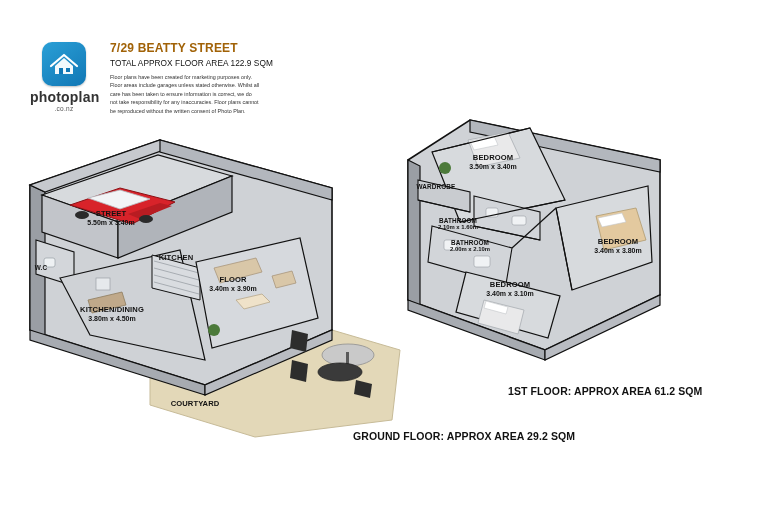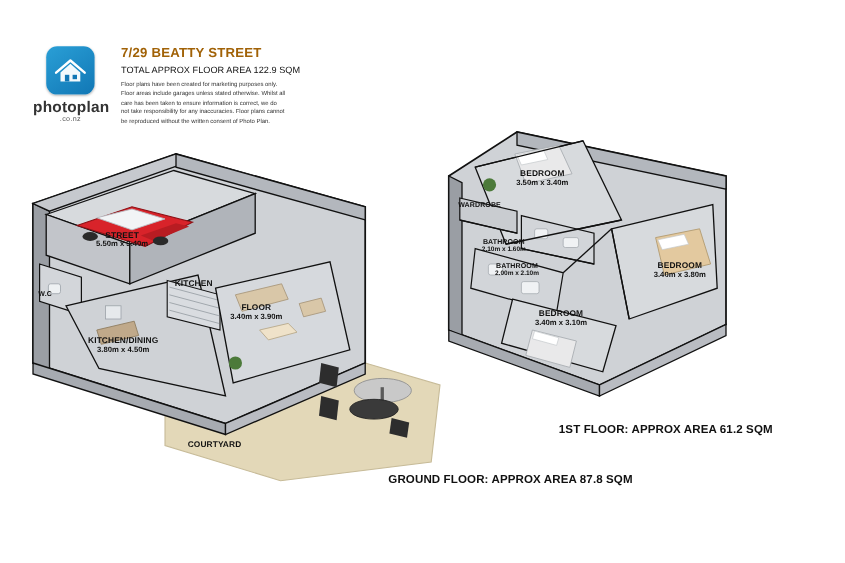--- a/index.html
+++ b/index.html
@@ -145,21 +145,21 @@
     <div class="logo-text">photoplan</div>
     <div class="logo-sub">.co.nz</div>
   </div>
 
   <div class="title-block">
     <div class="prop-title">7/29 BEATTY STREET</div>
     <div class="prop-area">TOTAL APPROX FLOOR AREA 122.9 SQM</div>
     <div class="disclaimer">Floor plans have been created for marketing purposes only. Floor areas include garages unless stated otherwise. Whilst all care has been taken to ensure information is correct, we do not take responsibility for any inaccuracies. Floor plans cannot be reproduced without the written consent of Photo Plan.</div>
   </div>
 
-  <div class="caption" id="caption-ground">GROUND FLOOR: APPROX AREA 87.8 SQM</div>
+  <div class="caption" id="caption-ground">GROUND FLOOR: APPROX AREA 29.2 SQM</div>
   <div class="caption" id="caption-first">1ST FLOOR: APPROX AREA 61.2 SQM</div>
 
   <svg class="plan" viewBox="0 0 768 512">
 
     <g>
 
       <polygon points="203,320 332,330 400,350 392,420 255,437 150,405 150,360" fill="#e3d8b8" stroke="#c7bb98" stroke-width="1"></polygon>
 
       <polygon points="30,185 160,140 332,188 332,330 205,385 30,330" fill="#cfd2d6" stroke="#111111" stroke-width="1.6"></polygon>
 

